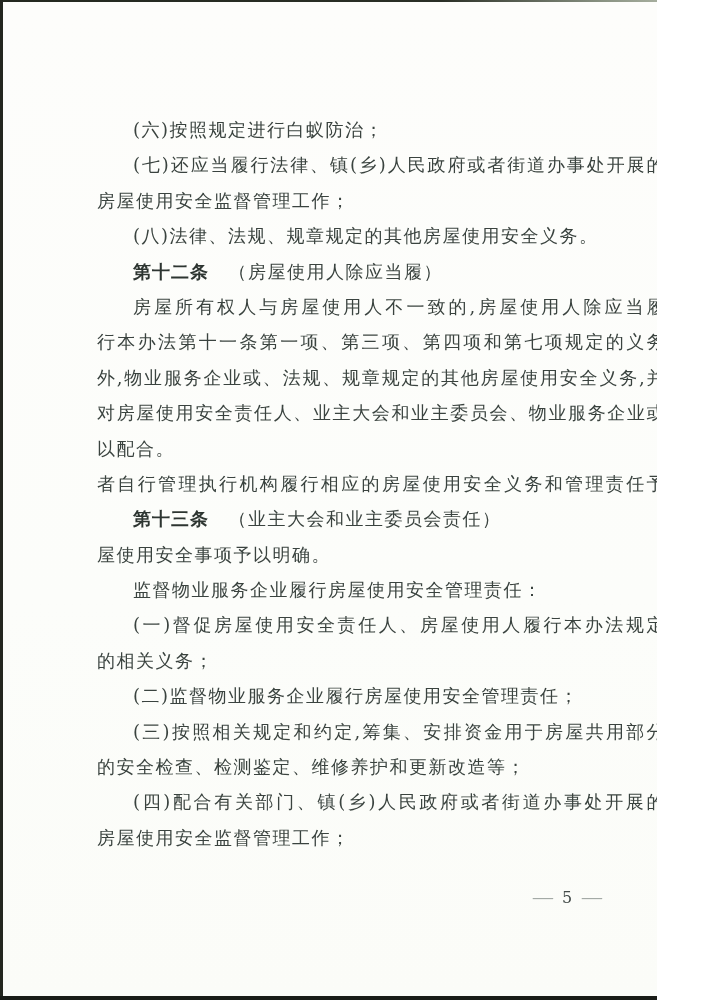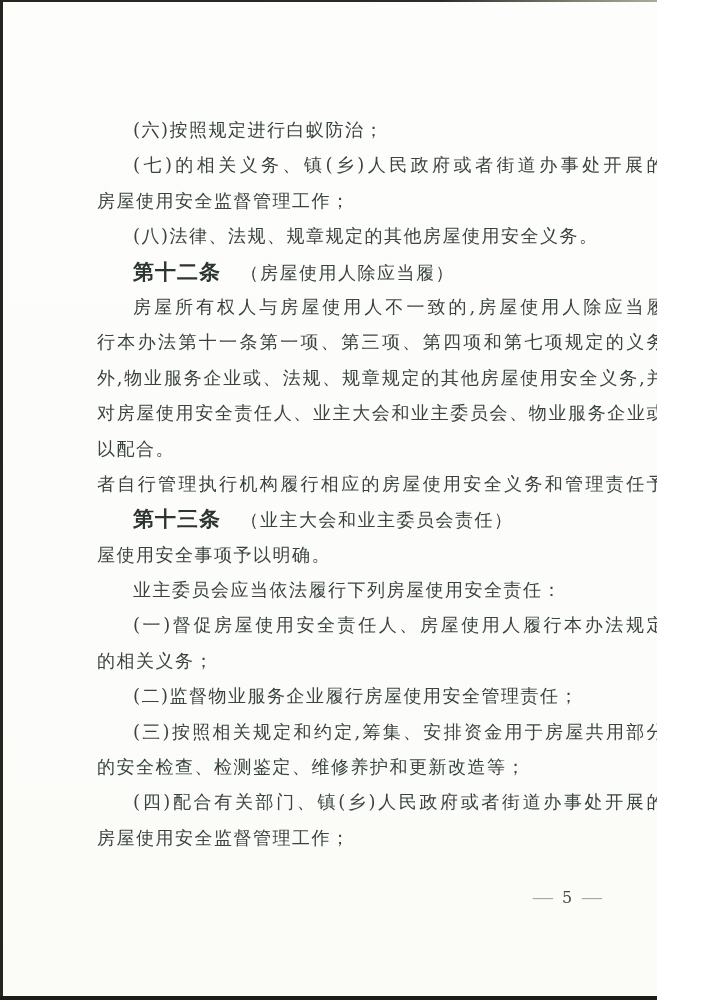--- a/index.html
+++ b/index.html
@@ -53,21 +53,21 @@
     letter-spacing: 0.5px;
     white-space: normal;
     text-align: justify;
     text-align-last: justify;
     word-break: break-all;
     overflow: hidden;
   }
   .seg { font-weight: normal; }
   .seg-bold {
     font-weight: bold;
-    font-size: 21px;
+    font-size: 18px;
     color: #2d3531;
     letter-spacing: 1px;
   }
   .footer {
     position: absolute;
     left: 524px;
     top: 884px;
     height: 26px;
     display: flex;
     align-items: center;
@@ -88,33 +88,33 @@
 </head>
 <body>
 
 <div class="page">
   <div class="edge-top"></div>
   <div class="edge-left"></div>
   <div class="edge-bottom"></div>
 
   <div class="textblock" id="textblock">
       <div class="line ind"><span class="seg">(六)按照规定进行白蚁防治；</span></div>
-      <div class="line ind j"><span class="seg">(七)的相关义务、镇(乡)人民政府或者街道办事处开展的</span></div>
+      <div class="line ind j"><span class="seg">(七)还应当履行法律、镇(乡)人民政府或者街道办事处开展的</span></div>
       <div class="line"><span class="seg">房屋使用安全监督管理工作；</span></div>
       <div class="line ind"><span class="seg">(八)法律、法规、规章规定的其他房屋使用安全义务。</span></div>
       <div class="line ind"><span class="seg seg-bold">第十二条</span><span class="seg">　（房屋使用人除应当履）</span></div>
       <div class="line ind j"><span class="seg">房屋所有权人与房屋使用人不一致的,房屋使用人除应当履</span></div>
       <div class="line j"><span class="seg">行本办法第十一条第一项、第三项、第四项和第七项规定的义务</span></div>
       <div class="line j"><span class="seg">外,物业服务企业或、法规、规章规定的其他房屋使用安全义务,并</span></div>
       <div class="line j"><span class="seg">对房屋使用安全责任人、业主大会和业主委员会、物业服务企业或</span></div>
       <div class="line"><span class="seg">以配合。</span></div>
       <div class="line j"><span class="seg">者自行管理执行机构履行相应的房屋使用安全义务和管理责任予</span></div>
       <div class="line ind"><span class="seg seg-bold">第十三条</span><span class="seg">　（业主大会和业主委员会责任）</span></div>
       <div class="line"><span class="seg">屋使用安全事项予以明确。</span></div>
-      <div class="line ind"><span class="seg">业主委员会应当依法履行下列房屋使用安全责任：</span></div>
+      <div class="line ind"><span class="seg">监督物业服务企业履行房屋使用安全管理责任：</span></div>
       <div class="line ind j"><span class="seg">(一)督促房屋使用安全责任人、房屋使用人履行本办法规定</span></div>
       <div class="line"><span class="seg">的相关义务；</span></div>
       <div class="line ind"><span class="seg">(二)监督物业服务企业履行房屋使用安全管理责任；</span></div>
       <div class="line ind j"><span class="seg">(三)按照相关规定和约定,筹集、安排资金用于房屋共用部分</span></div>
       <div class="line"><span class="seg">的安全检查、检测鉴定、维修养护和更新改造等；</span></div>
       <div class="line ind j"><span class="seg">(四)配合有关部门、镇(乡)人民政府或者街道办事处开展的</span></div>
       <div class="line"><span class="seg">房屋使用安全监督管理工作；</span></div>
     </div>
 
   <div class="footer">

